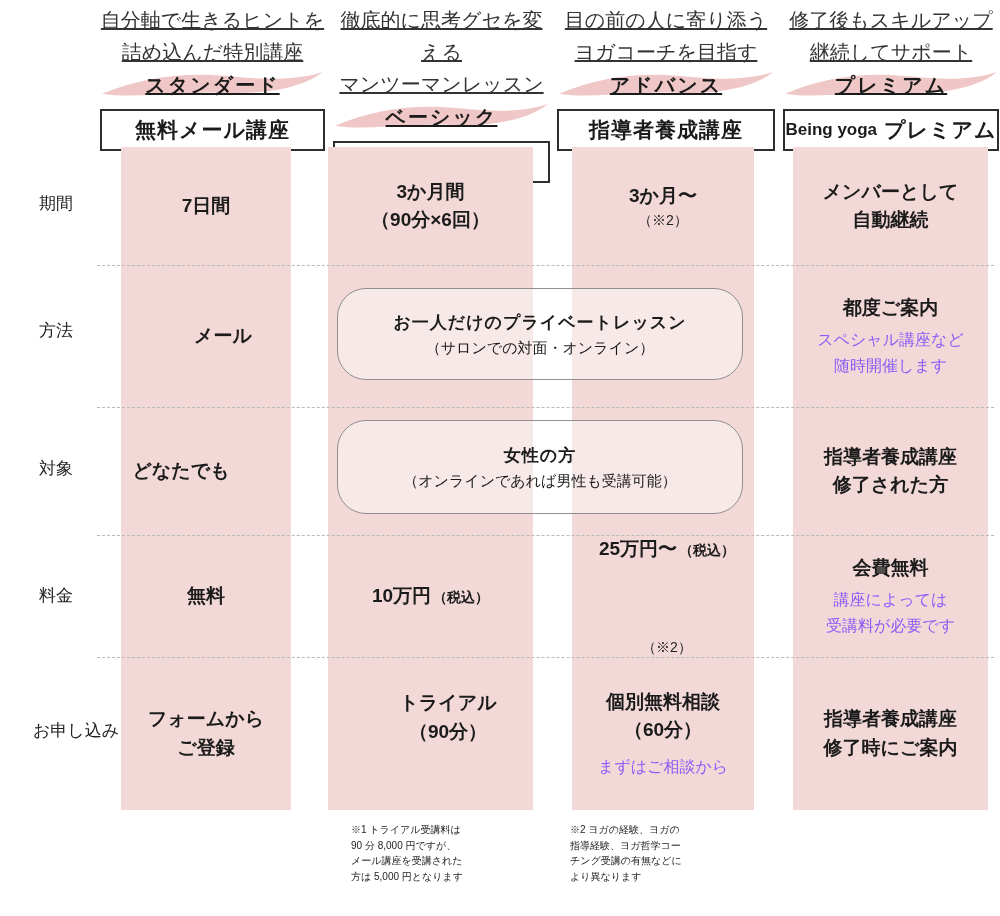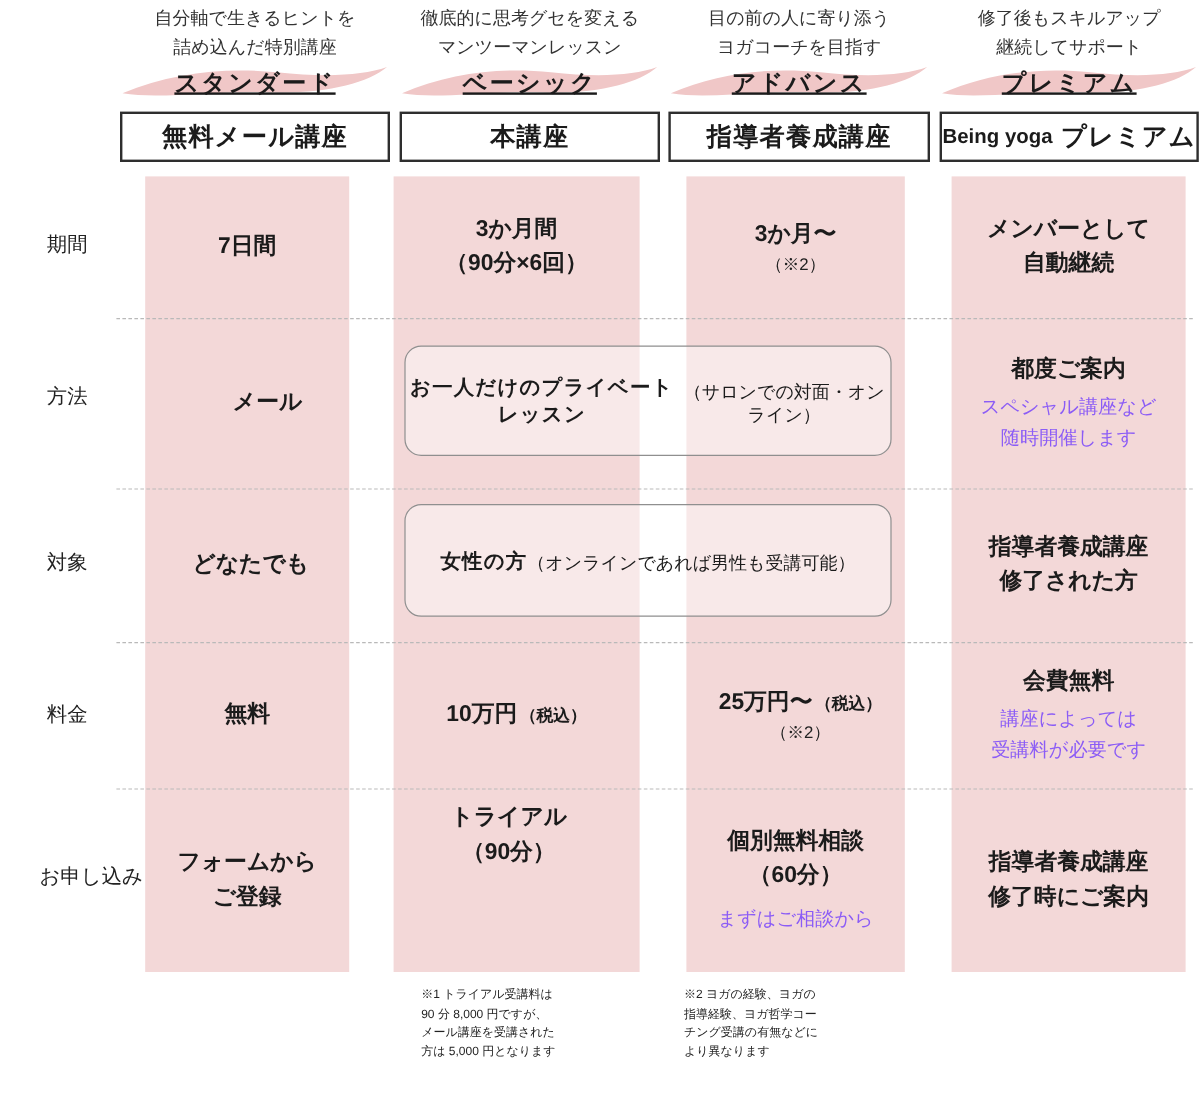--- a/index.html
+++ b/index.html
@@ -10,21 +10,21 @@
     --note-gray:#333333;
     --dashed-line:#b9b9b9;
     --span-box-border:#8f8f8f;
   }
   html,body{margin:0;padding:0;background:#fff;}
   .page{
     position:relative;width:1000px;height:916px;background:#fff;overflow:hidden;
     font-family:"Liberation Sans",sans-serif;color:var(--text-dark);
   }
   .hdr{position:absolute;top:4px;text-align:center;}
-  .catch{font-size:15px;line-height:1.6;color:var(--note-gray);white-space:pre-line;}
+  .catch{font-size:20px;line-height:1.6;color:var(--note-gray);white-space:pre-line;text-decoration:underline;}
   .tier{position:relative;height:34px;margin-top:0;display:flex;align-items:center;justify-content:center;text-decoration:underline;}
   .tier svg{position:absolute;left:1%;top:3px;width:98%;height:28px;}
   .tier-label{position:relative;font-size:20px;font-weight:bold;letter-spacing:2px;z-index:1;}
   .course-box{
     margin-top:7px;height:42px;border:2px solid var(--header-box-border);background:#fff;
     display:flex;align-items:center;justify-content:center;
     font-size:21px;font-weight:bold;letter-spacing:1px;box-sizing:border-box;
   }
   .course-box .latin{font-size:17px;font-weight:600;letter-spacing:0;margin-right:7px;}
   .pinkcol{position:absolute;top:147px;height:663px;background:var(--column-pink);z-index:1;}
@@ -34,22 +34,22 @@
     position:absolute;display:flex;flex-direction:column;align-items:center;justify-content:center;
     text-align:center;z-index:3;
   }
   .cell .main{font-size:19px;font-weight:bold;line-height:1.5;white-space:pre-line;}
   .mainline{display:flex;align-items:baseline;justify-content:center;}
   .cell .suffix{font-size:14px;font-weight:bold;margin-left:2px;}
   .cell .sub{font-size:14px;margin-top:2px;color:#222;}
   .cell .note{font-size:16px;line-height:1.6;margin-top:9px;white-space:pre-line;color:#8b5cf6;}
   .spanbox{
     position:absolute;left:337px;width:406px;box-sizing:border-box;z-index:3;
-    background:rgba(255,255,255,0.45);border:1px solid var(--span-box-border);border-radius:14px;
-    display:flex;flex-direction:row;align-items:center;justify-content:center;text-align:center;
+    background:rgba(255,255,255,0.45);border:1px solid var(--span-box-border);border-radius:29px;
+    display:flex;flex-direction:column;align-items:center;justify-content:center;text-align:center;
   }
   .spanbox .main{font-size:17px;font-weight:bold;letter-spacing:1px;}
   .spanbox .sub{font-size:15px;margin-top:5px;}
   .footnote{position:absolute;top:822px;font-size:10px;line-height:1.55;white-space:pre-line;color:#222;text-align:left;z-index:2;}
 </style>
 </head>
 <body>
 
 <div class="page">
 
@@ -125,51 +125,51 @@
   <div class="rowlabel" style="top:457px;">対象</div>
   <div class="rowlabel" style="top:584px;">料金</div>
   <div class="rowlabel" style="top:719px;padding-left:20px;">お申し込み</div>
 
   <div class="cell" style="left:121px;width:170px;top:147px;height:118px;">
     <div class="main">7日間</div>
   </div>
   <div class="cell" style="left:121px;width:204px;top:265px;height:142px;">
     <div class="main">メール</div>
   </div>
-  <div class="cell" style="left:132px;width:154px;top:407px;height:128px;">
+  <div class="cell" style="left:104px;width:154px;top:407px;height:128px;">
     <div class="main">どなたでも</div>
   </div>
   <div class="cell" style="left:121px;width:170px;top:535px;height:122px;">
     <div class="main">無料</div>
   </div>
   <div class="cell" style="left:121px;width:170px;top:657px;height:153px;">
     <div class="main">フォームから
 ご登録</div>
   </div>
 
   <div class="cell" style="left:328px;width:205px;top:147px;height:118px;">
     <div class="main">3か月間
 （90分×6回）</div>
   </div>
   <div class="cell" style="left:328px;width:205px;top:535px;height:122px;">
     <div class="mainline">
       <span class="main">10万円</span>
       <span class="suffix">（税込）</span>
     </div>
   </div>
-  <div class="cell" style="left:328px;width:192px;top:620px;height:153px;">
+  <div class="cell" style="left:328px;width:192px;top:641px;height:153px;padding-left:24px;">
     <div class="main">トライアル
 （90分）</div>
   </div>
 
   <div class="cell" style="left:572px;width:182px;top:147px;height:118px;">
     <div class="main">3か月〜</div>
     <div class="sub">（※2）</div>
   </div>
-  <div class="cell" style="left:572px;width:190px;top:535px;height:122px;">
+  <div class="cell" style="left:572px;width:190px;top:535px;height:122px;justify-content:space-between;">
     <div class="mainline">
       <span class="main">25万円〜</span>
       <span class="suffix">（税込）</span>
     </div>
     <div class="sub">（※2）</div>
   </div>
   <div class="cell" style="left:572px;width:182px;top:657px;height:153px;">
     <div class="main">個別無料相談
 （60分）</div>
     <div class="note">まずはご相談から</div>

